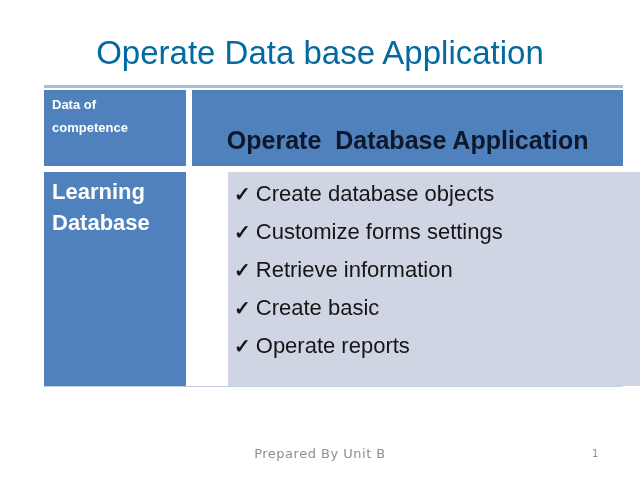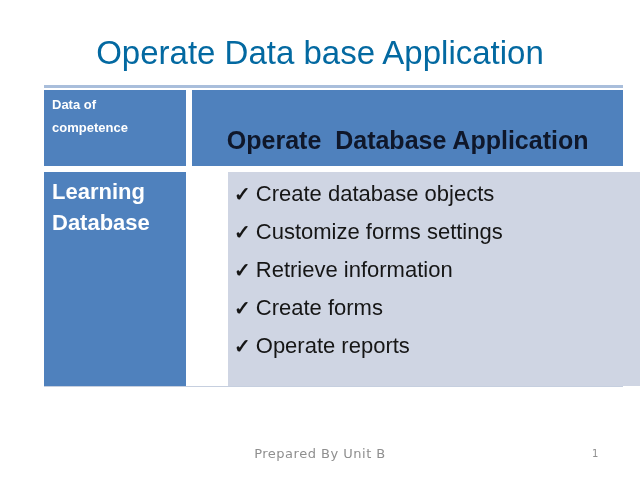--- a/index.html
+++ b/index.html
@@ -137,21 +137,21 @@
 
         <li>
           <span class="check">✓</span><span>Customize forms settings</span>
         </li>
 
         <li>
           <span class="check">✓</span><span>Retrieve information</span>
         </li>
 
         <li>
-          <span class="check">✓</span><span>Create forms</span>
+          <span class="check">✓</span><span>Create basic</span>
         </li>
 
         <li>
           <span class="check">✓</span><span>Operate reports</span>
         </li>
       </ul>
   </div>
 
   <div class="table-bottom-border"></div>
 

